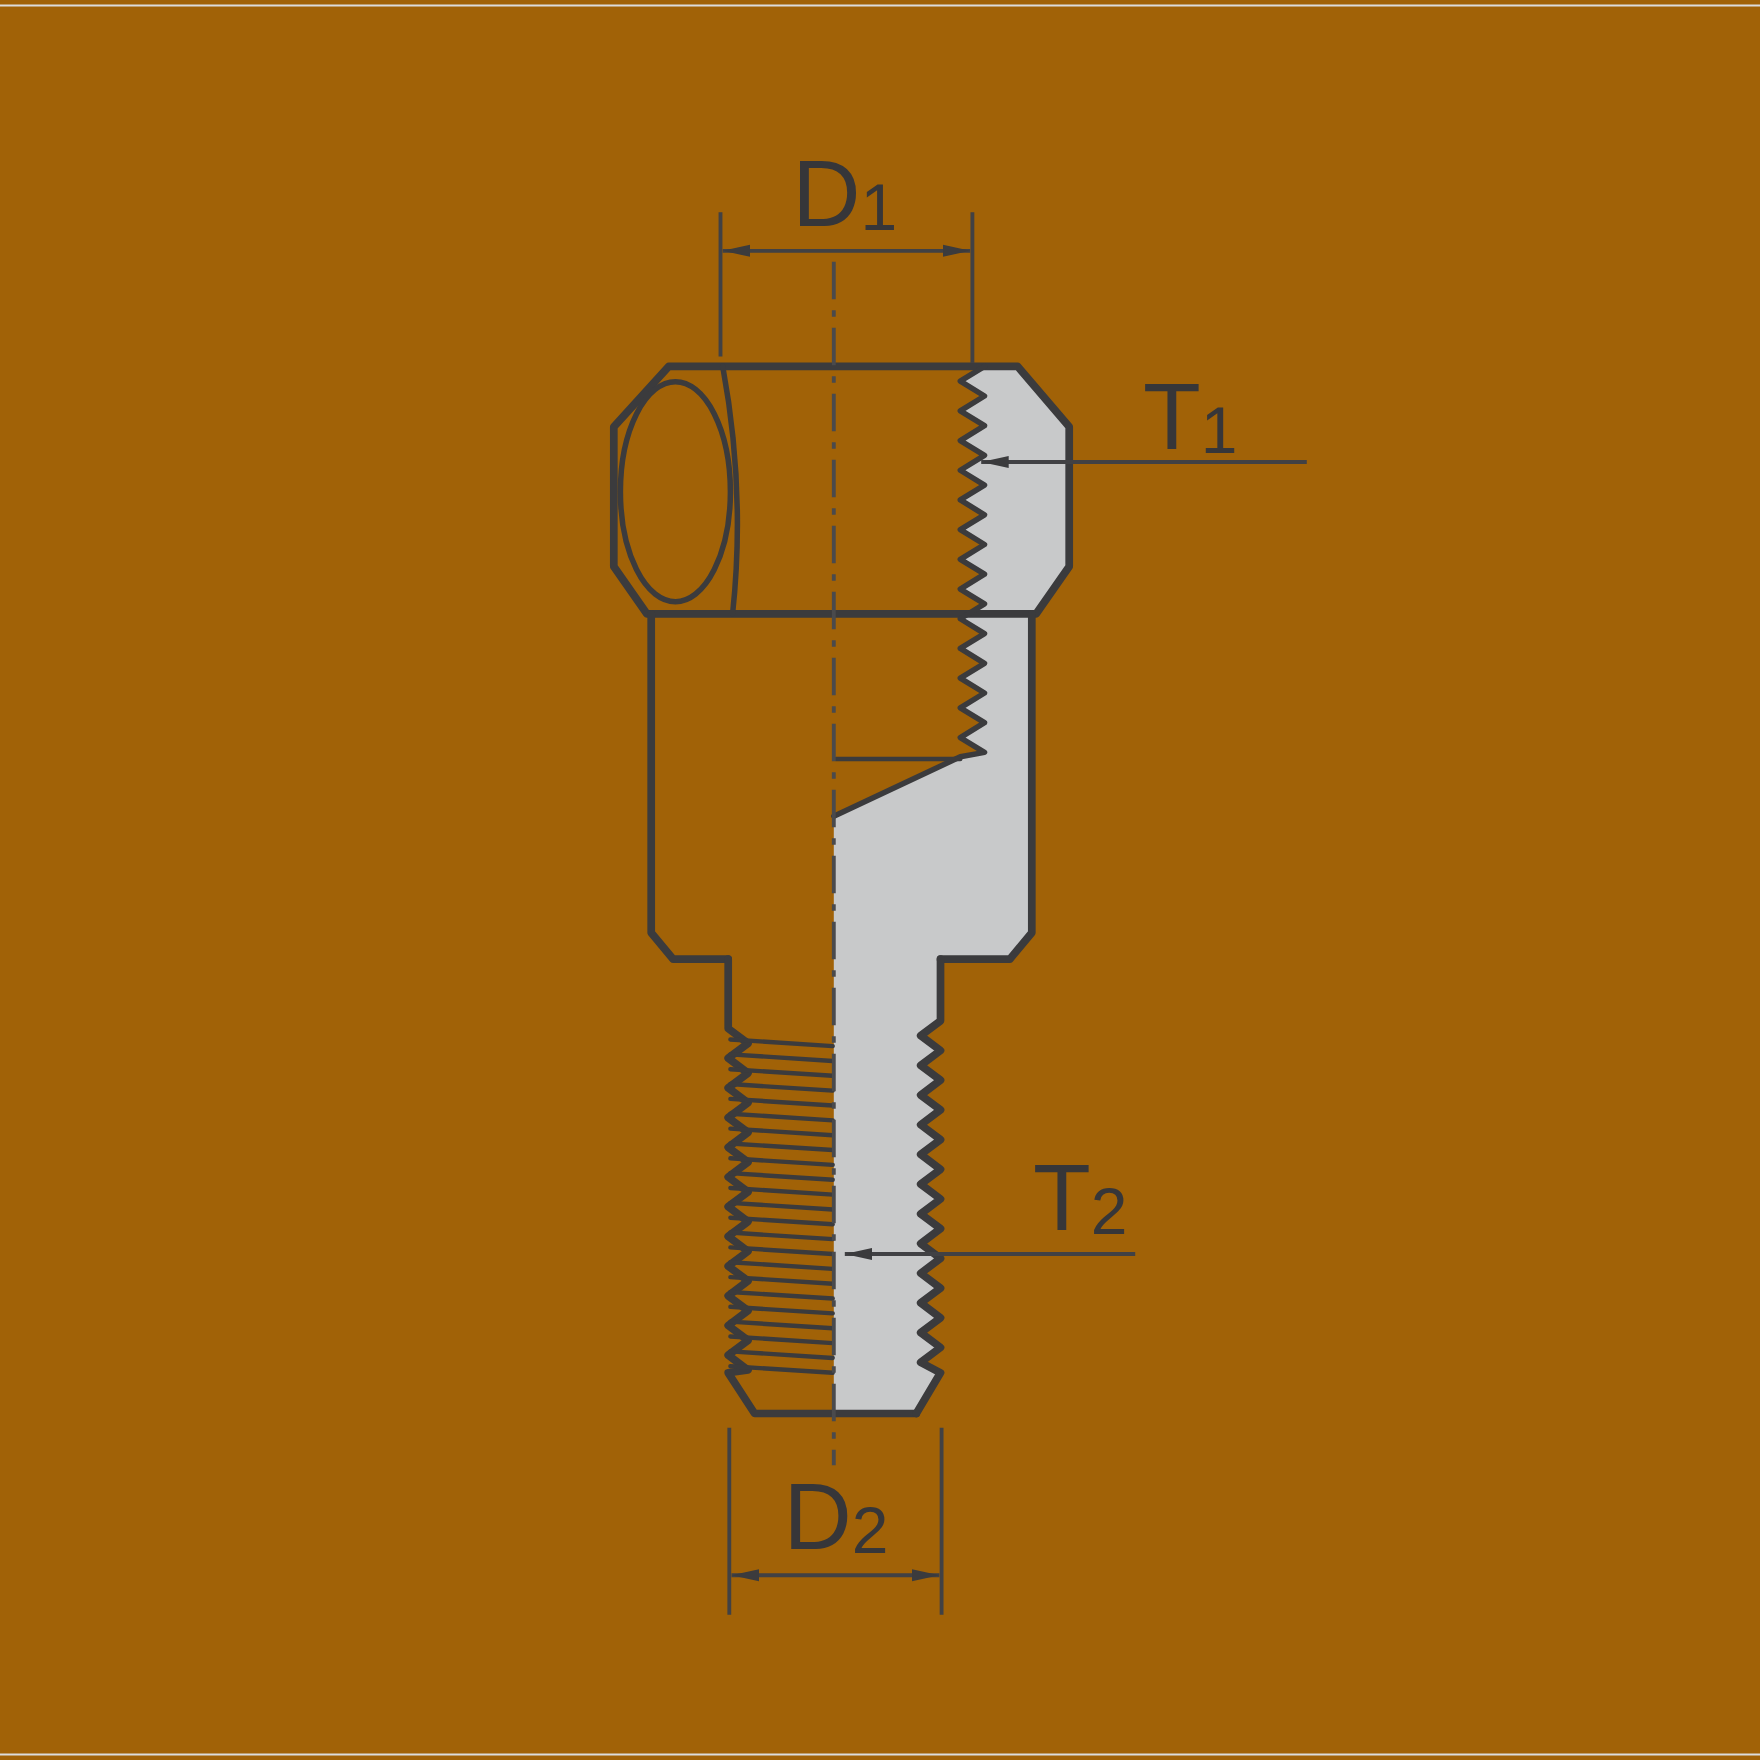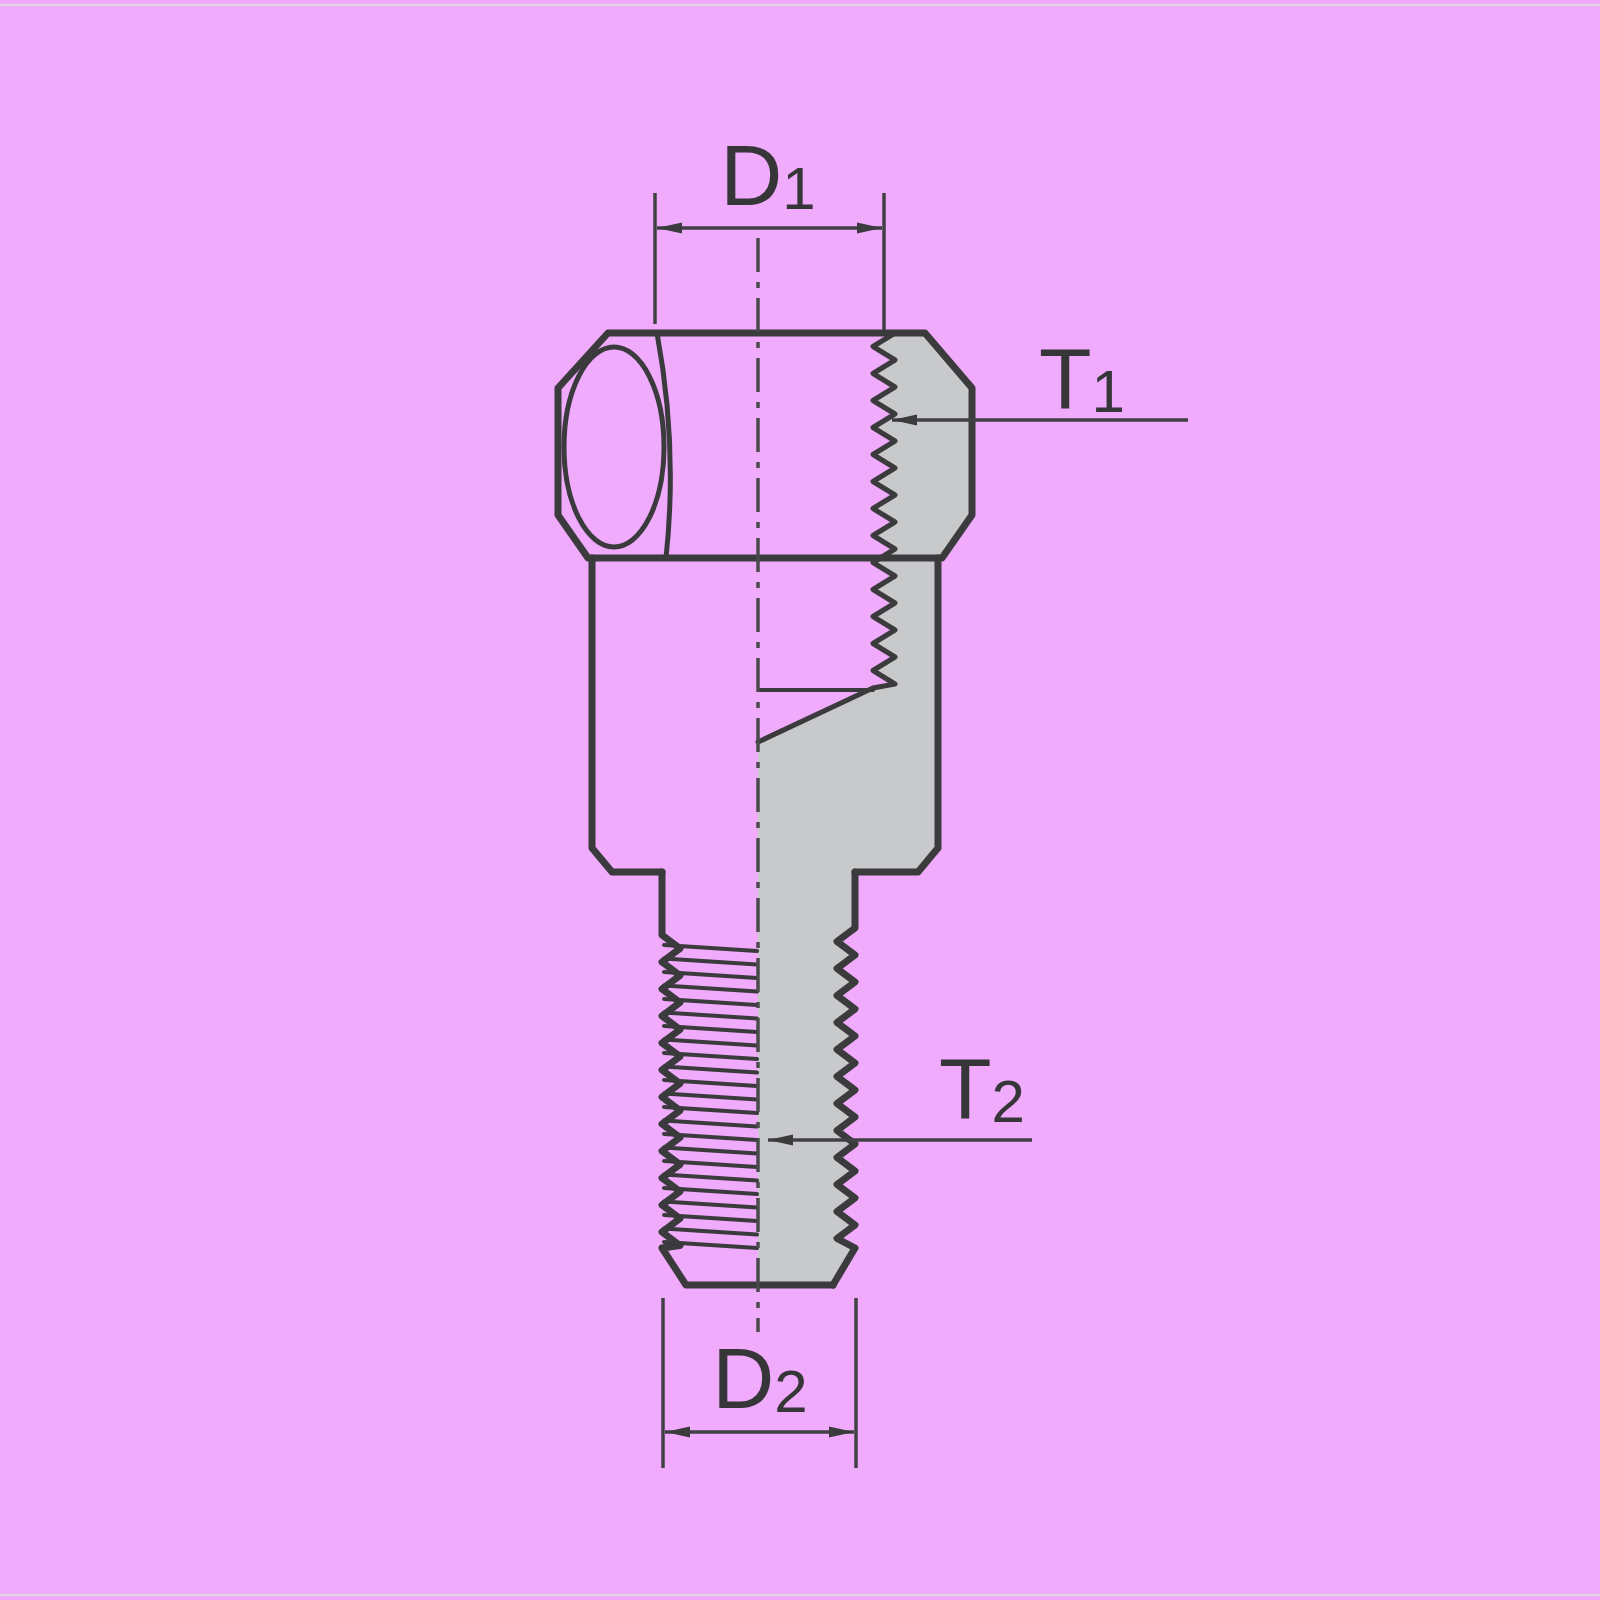--- a/index.html
+++ b/index.html
@@ -1,16 +1,16 @@
 <!DOCTYPE html>
 <html><head>
 <meta charset="utf-8">
 <style>
   html,body{margin:0;padding:0;background:#ffffff;}
-  .canvas{position:relative;width:1600px;height:1600px;background:#f0abfc;overflow:hidden;}
+  .canvas{position:relative;width:1600px;height:1600px;background:#a16207;overflow:hidden;}
   svg{display:block;}
   .outline{fill:none;stroke:#3b3b3d;stroke-width:7;stroke-linejoin:round;stroke-linecap:round;}
   .detail{fill:none;stroke:#3b3b3d;stroke-width:5;stroke-linejoin:round;stroke-linecap:round;}
   .thin{fill:none;stroke:#3b3b3d;stroke-width:4;stroke-linecap:round;}
   .dim{fill:none;stroke:#414144;stroke-width:3.5;}
   .centerline{fill:none;stroke:#4a4a4c;stroke-width:3.5;stroke-dasharray:34 10 6 10;}
   .dim-label{font-family:"Liberation Sans", sans-serif;font-size:86px;fill:#363639;}
   .sub{font-size:60px;}
   .frame-line{stroke:#dcdcdc;stroke-width:2;}
   .arrowfill{fill:#3b3b3d;}

